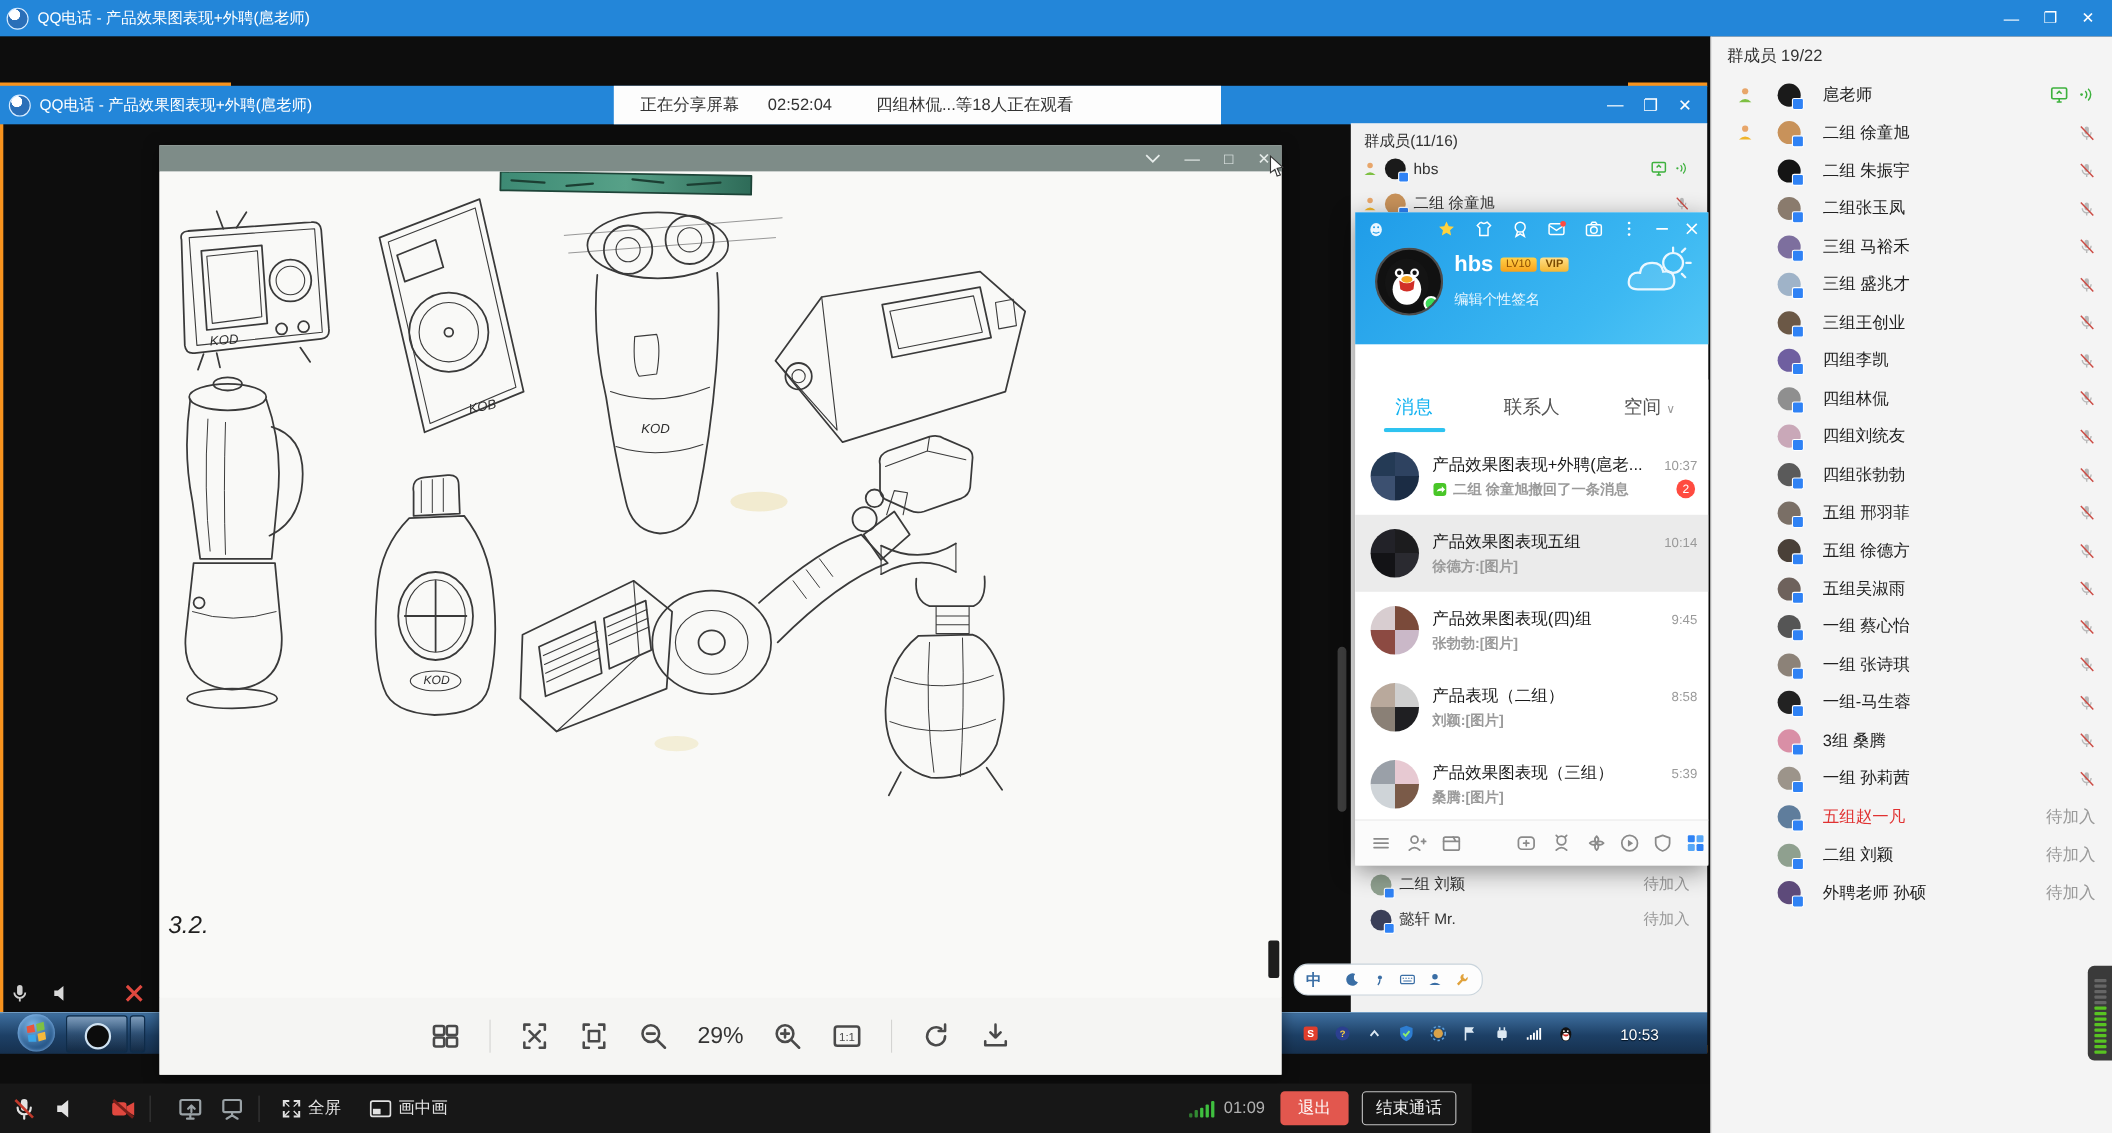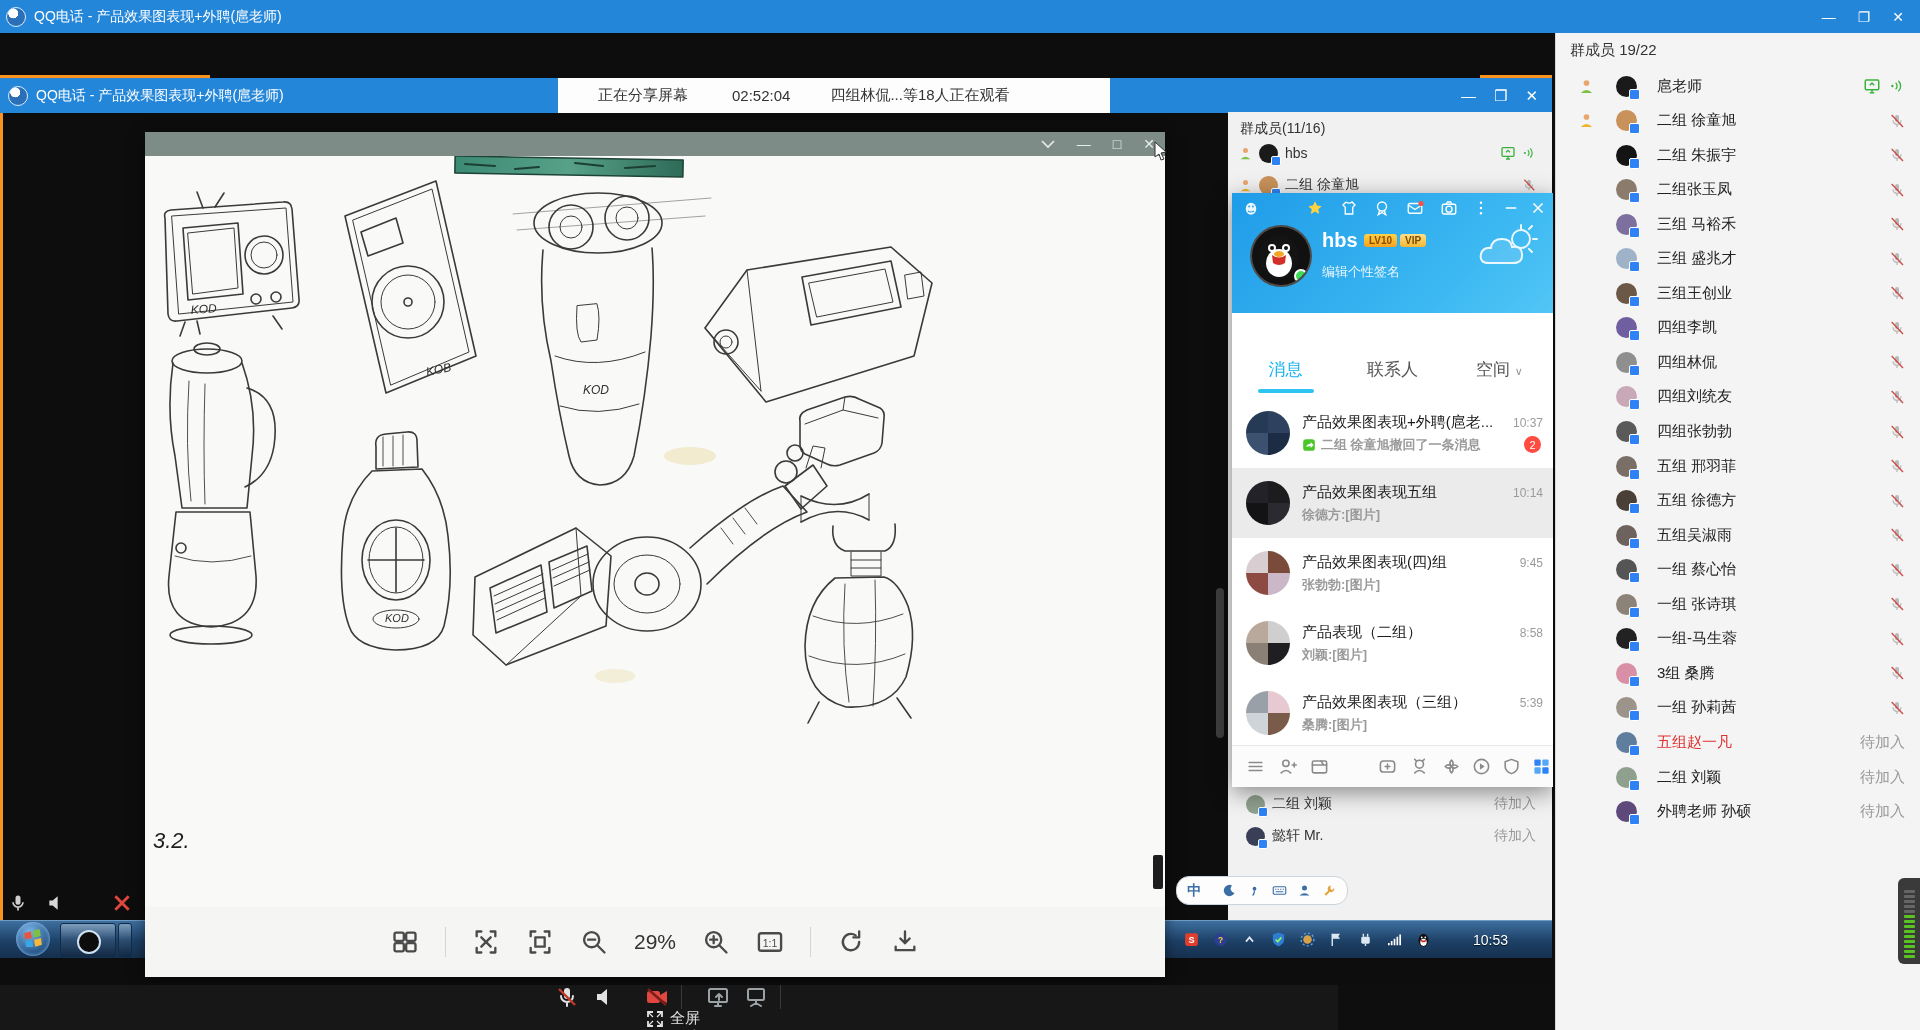--- a/index.html
+++ b/index.html
@@ -42,21 +42,21 @@
   .vdiv{width:1px;height:30px;background:#d4d4d2;}
   .ptag{position:absolute;right:2px;top:723px;width:10px;height:34px;background:#1d1d1d;border-radius:2px;}
   
   .ime{left:1176px;top:876px;width:170px;height:27px;background:#fdfdfd;border:1px solid #c9d4dc;border-radius:13px;z-index:6;display:flex;align-items:center;justify-content:space-around;color:#3a6ea5;font-size:14px;}
   
   .chat{left:1232px;top:193px;width:321px;height:593px;z-index:7;background:#fff;box-shadow:0 6px 22px rgba(0,0,0,.45);}
   .chead{position:absolute;left:0;top:0;width:321px;height:120px;background:linear-gradient(135deg,#1f9ce8,#3cb8f2 70%,#52c6f5);}
   .cicons{position:absolute;left:0;top:4px;width:321px;height:24px;display:flex;align-items:center;}
   .cavatar{position:absolute;left:18px;top:32px;width:58px;height:58px;border-radius:50%;background:#111;overflow:hidden;border:2px solid rgba(255,255,255,.25);}
   .nick{position:absolute;left:90px;top:36px;color:#fff;font-size:20px;font-weight:bold;}
-  .badge-lv{position:absolute;left:132px;top:41px;background:linear-gradient(#ffd24a,#f7a21b);color:#8a4c00;font-size:10px;font-weight:bold;border-radius:3px;padding:1px 5px;}
+  .badge-lv{position:absolute;left:132px;top:41px;background:linear-gradient(#ffd24a,#f7a21b);color:#8a4c00;font-size:10px;font-weight:normal;border-radius:3px;padding:1px 5px;}
   .badge-vip{position:absolute;left:168px;top:41px;background:linear-gradient(#ffe08a,#f5b733);color:#7a4a00;font-size:10px;font-weight:bold;border-radius:3px;padding:1px 5px;}
   .sig{position:absolute;left:90px;top:70px;color:#eaf7ff;font-size:13px;}
   .searchrow{position:absolute;left:0;top:120px;width:321px;height:32px;background:linear-gradient(90deg,#56c3ee,#8ed9f6);display:flex;align-items:center;color:#f2fbff;font-size:13px;}
   .tabs{position:absolute;left:0;top:152px;width:321px;height:48px;background:#fff;display:flex;align-items:center;}
   .tab{flex:1;text-align:center;font-size:17px;color:#555;position:relative;}
   .tab.on{color:#12b2f0;}
   .tab.on:after{content:"";position:absolute;left:50%;transform:translateX(-50%);bottom:-12px;width:56px;height:4px;border-radius:2px;background:#2ec3f0;}
   .clist{position:absolute;left:0;top:200px;width:321px;height:352px;overflow:hidden;background:#fff;}
   .citem{position:absolute;left:0;width:321px;height:70px;display:flex;align-items:center;}
   .citem.sel{background:#ebebeb;}
@@ -73,21 +73,21 @@
   .mpanel{left:1555px;top:33px;width:365px;height:997px;background:#f4f4f4;border-left:1px solid #d8d8d8;z-index:50;}
   .mpanel .hdr{position:absolute;left:14px;top:8px;font-size:15px;color:#333;}
   .mrow{position:absolute;left:0;width:365px;height:30px;display:flex;align-items:center;font-size:15px;color:#222;gap:13px;}
   .mrow .nm.red{color:#e03131;}
   .mrow .right{position:absolute;right:16px;display:flex;align-items:center;gap:8px;}
   .mrow .pend{position:static;color:#999;font-size:15px;}
   .meter{position:absolute;right:0px;top:845px;width:23px;height:74px;background:#3a3a3a;border-radius:6px 0 0 6px;display:flex;flex-direction:column-reverse;align-items:center;gap:2px;padding:6px 0;}
   .meter i{display:block;width:11px;height:3px;background:#666;border-radius:1px;}
   .meter i.g{background:#58c322;}
   
-  .callbar{left:0;top:985px;width:1338px;height:45px;background:#171717;z-index:55;display:flex;align-items:center;color:#ddd;flex-direction:column;}
+  .callbar{left:0;top:985px;width:1338px;height:45px;background:#171717;z-index:55;display:flex;align-items:center;color:#ddd;}
   .cbdiv{width:1px;height:24px;background:#3a3a3a;margin:0 12px;}
   .cblabel{font-size:15px;color:#e2e2e2;margin-left:6px;}
   .exitbtn{background:#e2574e;color:#fff;border-radius:4px;font-size:15px;padding:6px 16px;margin-left:14px;}
   .endbtn{border:1px solid #c3c3c3;color:#f0f0f0;border-radius:4px;font-size:15px;padding:5px 12px;margin-left:12px;}
   .sig01{display:flex;align-items:flex-end;gap:2px;height:16px;margin-left:auto;}
   .sig01 i{display:block;width:3px;background:#3fbf3f;border-radius:1px;}
   .dur{color:#b0b0b0;font-size:15px;margin-left:8px;}
   
   .innercall{left:0;top:888px;width:140px;height:30px;z-index:2;display:flex;align-items:center;gap:18px;padding-left:8px;}
   svg{display:block;}
@@ -104,22 +104,22 @@
   <div class="abs orange" style="left:0;top:75px;width:210px;height:4px;"></div>
   <div class="abs orange" style="left:1480px;top:75px;width:72px;height:4px;"></div>
   <div class="abs orange" style="left:0;top:79px;width:3px;height:876px;"></div>
   <div class="abs orange" style="left:0;top:949px;width:90px;height:6px;"></div>
   <div class="abs orange" style="left:1488px;top:950px;width:64px;height:7px;"></div>
 
   <div class="abs innerbar">
     <span class="qqorb"></span>
     <span class="ttl">QQ电话 - 产品效果图表现+外聘(扈老师)</span>
     <div class="sharepill">
-      <b style="margin-left:40px">正在分享屏幕</b>
-      <b style="margin-left:44px">02:52:04</b>
+      <b style="margin-left:24px">正在分享屏幕</b>
+      <b style="margin-left:26px">02:52:04</b>
       <b style="margin-left:40px">四组林侃...等18人正在观看</b>
     </div>
     <div class="ictl">
       <span>—</span>
       <span>❐</span>
       <span>✕</span>
     </div>
   </div>
 
   <div class="abs taskbar">

